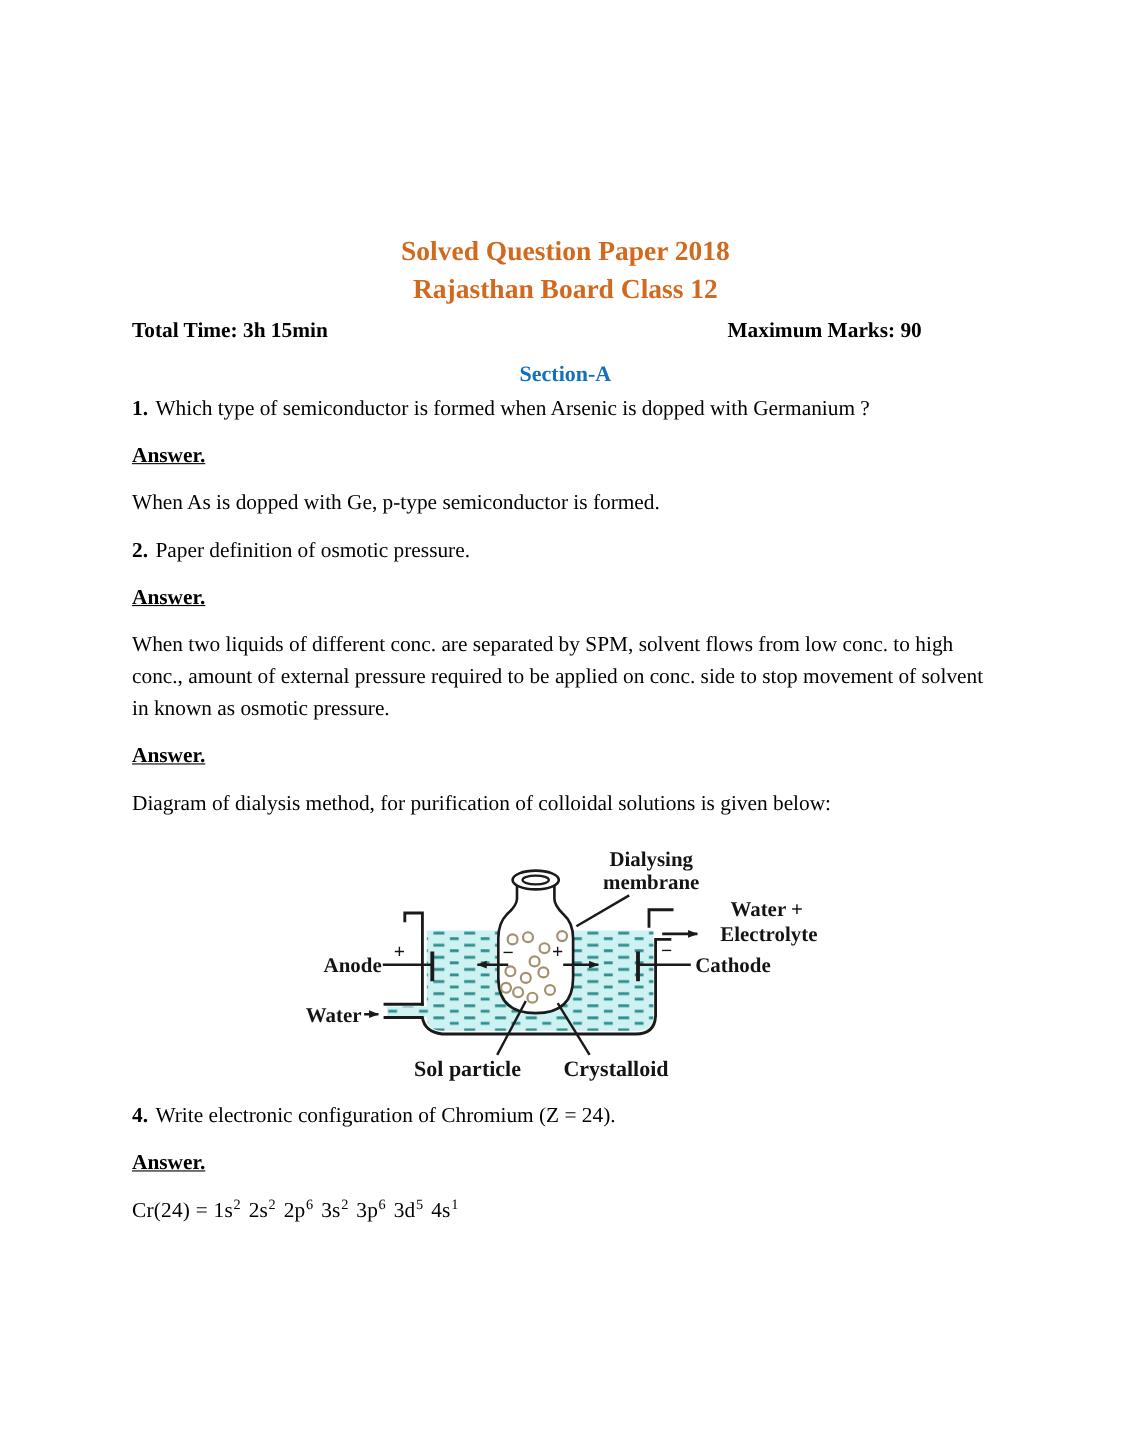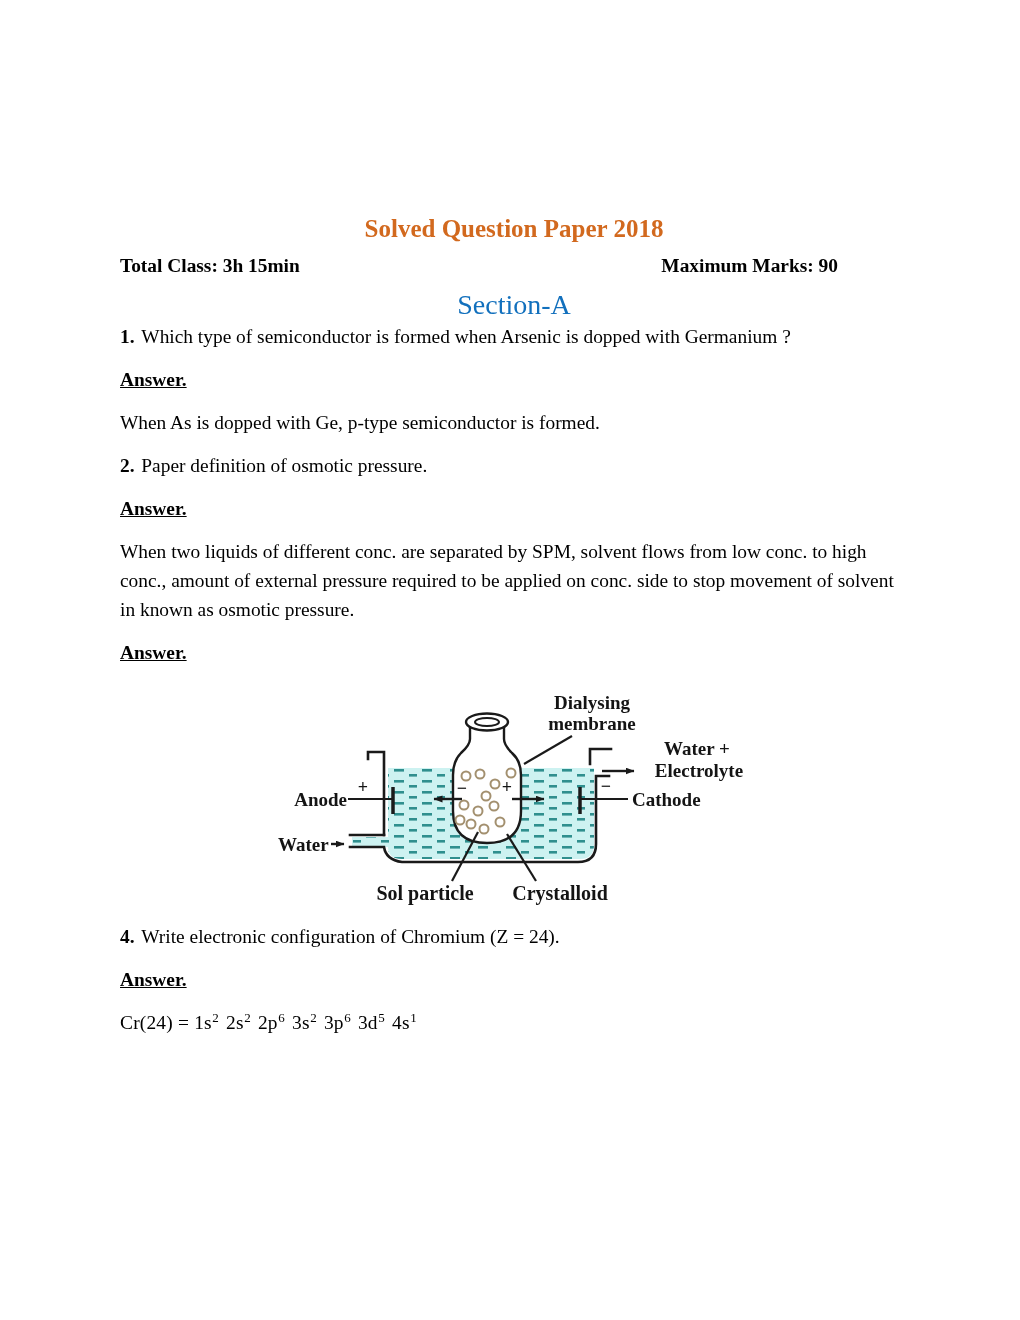--- a/index.html
+++ b/index.html
@@ -15,21 +15,21 @@
   .title-line { font-size:25px; line-height:35px; font-weight:bold; color:#d2691e; }
 
   .info-row {
     display:flex; justify-content:space-between;
     margin-top:8px; font-weight:bold; font-size:19.4px; line-height:24px;
   }
   .info-right { margin-right:70px; }
 
   .section-heading {
     margin-top:14px; text-align:center;
-    font-weight:normal; font-size:28px; color:#1270bd; line-height:26px;
+    font-weight:bold; font-size:20px; color:#1270bd; line-height:26px;
   }
 
   p.block { font-size:19.4px; line-height:29px; margin:14px 0 0 0; }
   p.first-q { margin-top:4px; }
   .qnum { font-weight:bold; margin-right:0.35em; }
   .answer-label { font-weight:bold;text-decoration:underline; }
 
   .formula { letter-spacing:0.2px; }
   .formula sup { font-size:13px; line-height:0; vertical-align:7px; margin:0 2px 0 0.5px; }
 
@@ -40,38 +40,40 @@
   }
 </style>
 </head>
 <body>
 
 <div class="page">
   <div class="content">
 
     <div class="title-block">
       <div class="title-line">Solved Question Paper 2018</div>
+      <div class="title-line">Rajasthan Board Class 12</div>
     </div>
 
     <div class="info-row">
-      <span>Total Class: 3h 15min</span>
+      <span>Total Time: 3h 15min</span>
       <span class="info-right">Maximum Marks: 90</span>
     </div>
 
     <div class="section-heading">Section-A</div>
 
     <p class="block first-q"><span class="qnum">1.</span><span>Which type of semiconductor is formed when Arsenic is dopped with Germanium ?</span></p>
     <p class="block answer-label">Answer.</p>
     <p class="block">When As is dopped with Ge, p-type semiconductor is formed.</p>
 
     <p class="block"><span class="qnum">2.</span><span>Paper definition of osmotic pressure.</span></p>
     <p class="block answer-label">Answer.</p>
     <p class="block">When two liquids of different conc. are separated by SPM, solvent flows from low conc. to high conc., amount of external pressure required to be applied on conc. side to stop movement of solvent in known as osmotic pressure.</p>
 
     <p class="block answer-label">Answer.</p>
+    <p class="block">Diagram of dialysis method, for purification of colloidal solutions is given below:</p>
 
     <svg class="diagram" width="500" height="225" viewBox="260 840 500 225" xmlns="http://www.w3.org/2000/svg">
       <defs>
         <marker id="arrowHead" markerWidth="10" markerHeight="8" refX="8.5" refY="3.5" orient="auto" markerUnits="userSpaceOnUse">
           <path d="M0,0 L9,3.5 L0,7 Z" fill="#1a1a1a"></path>
         </marker>
         <pattern id="waterPat" width="28" height="11" patternUnits="userSpaceOnUse">
           <rect width="28" height="11" fill="#cdf2f1"></rect>
           <rect x="2" y="2" width="10" height="2.6" fill="#2f8f8e"></rect>
           <rect x="17" y="7" width="8" height="2.6" fill="#2f8f8e"></rect>

